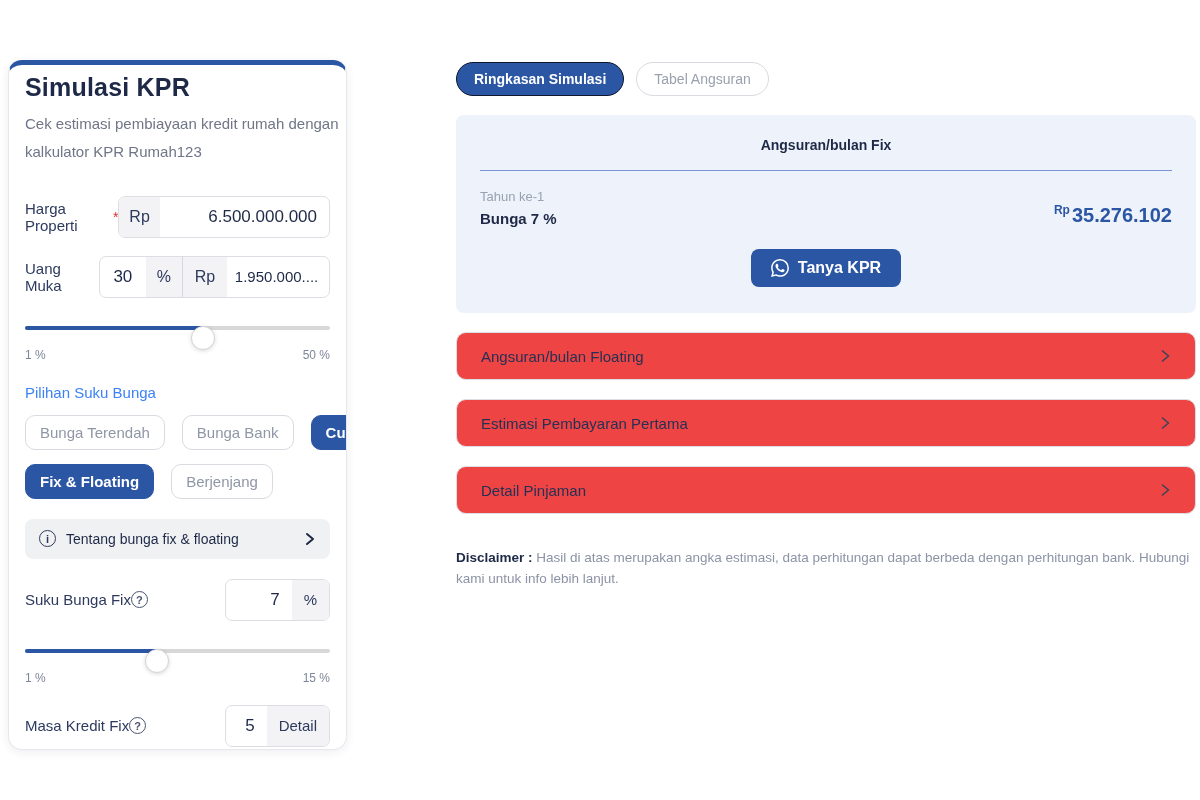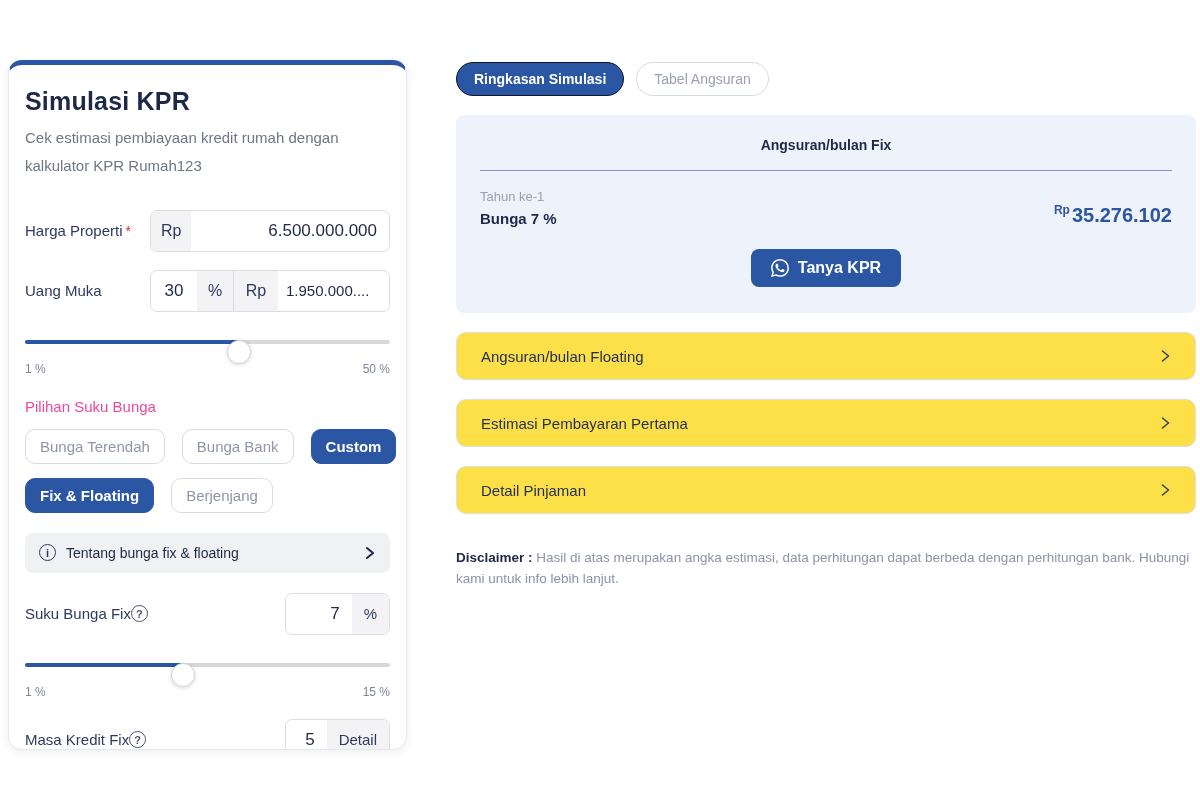--- a/index.html
+++ b/index.html
@@ -2,24 +2,24 @@
 <html><head>
 <meta charset="utf-8">
 <style>
   * { margin:0; padding:0; box-sizing:border-box; }
   html,body { width:1200px; height:800px; background:#fff;
     font-family:"Liberation Sans", sans-serif; color:#1e2947; overflow:hidden; }
   .page { position:relative; width:1200px; height:800px; background:#fff; }
 
   
   .sim-card {
-    position:absolute; left:8px; top:60px; width:399px; height:690px;
+    position:absolute; left:8px; top:60px; width:339px; height:690px;
     background:#fff; border:1px solid #e7e8ec; border-top:5px solid #2b56a4;
     border-radius:14px; box-shadow:0 2px 10px rgba(30,41,71,.08);
-    padding:22px 16px 0 16px; overflow:hidden;
+    padding:8px 16px 0 16px; overflow:hidden;
   }
   .sim-title { font-size:25px; font-weight:800; letter-spacing:.2px; color:#1e2947; }
   .sim-subtitle { margin-top:8px; font-size:15px; line-height:1.85; color:#6e7687; width:330px; }
 
   .field-row { display:flex; align-items:center; justify-content:space-between; }
   .row-harga { margin-top:30px; }
   .row-uang  { margin-top:18px; }
   .f-label { font-size:15px; color:#2d3a5e; display:flex; align-items:center; }
   .req { color:#e02b2b; font-size:14px; margin-left:3px; }
 
@@ -44,21 +44,21 @@
   .ib-small .unit { background:#f3f3f5; font-size:15px; color:#2d3a5e; padding:0 12px; }
 
   .slider { position:relative; height:24px; margin-top:18px; }
   .slider .track { position:absolute; top:10px; left:0; right:0; height:4px; border-radius:2px; background:#d8d8d8; }
   .slider .fill { position:absolute; top:10px; left:0; height:4px; border-radius:2px; background:#2b56a4; }
   .slider .thumb { position:absolute; top:0; right:-12px; width:24px; height:24px; border-radius:50%;
     background:#fff; border:1px solid #d4d4d6; box-shadow:0 1px 4px rgba(0,0,0,.15); }
   .range-labels { display:flex; justify-content:space-between; margin-top:8px;
     font-size:12px; color:#7d8698; }
 
-  .sect-label { margin-top:22px; font-size:15px; color:#ec4899; }
+  .sect-label { margin-top:22px; font-size:15px; color:#3b82f6; }
   .pill-row { display:flex; gap:17px; margin-top:14px; }
   .pill { border:1px solid #d9dbe0; border-radius:10px; background:#fff; color:#8f97a6;
     font-size:15px; padding:8px 14px; font-family:inherit; cursor:pointer; white-space:nowrap; }
   .pill.active { background:#2b56a4; border-color:#2b56a4; color:#fff; font-weight:700; }
 
   .info-banner { margin-top:20px; background:#f0f1f3; border-radius:8px; height:40px;
     display:flex; align-items:center; gap:10px; padding:0 14px; cursor:pointer; }
   .info-banner .txt { font-size:14px; color:#1e2947; flex:1; }
   .circle-ic { display:inline-flex; align-items:center; justify-content:center;
     width:17px; height:17px; border:1.4px solid #2d3a5e; border-radius:50%;
@@ -82,21 +82,21 @@
   .sc-rate { font-size:15px; font-weight:700; color:#1e2947; margin-top:6px; }
   .sc-amount { font-size:20px; font-weight:800; color:#2b56a4; margin-top:14px; }
   .sc-amount .rp { font-size:12px; vertical-align:8px; margin-right:2px; font-weight:800; }
   .cta-wrap { display:flex; justify-content:center; margin-top:22px; }
   .cta { display:inline-flex; align-items:center; gap:9px; background:#2b56a4; color:#fff;
     border:none; border-radius:8px; padding:10px 20px; font-size:16px; font-weight:800;
     font-family:inherit; cursor:pointer; }
 
   .accordion { margin-top:19px; border:1px solid #dcdee3; border-radius:10px; height:48px;
     display:flex; align-items:center; justify-content:space-between; padding:0 24px;
-    background:#fde047; cursor:pointer; }
+    background:#ef4444; cursor:pointer; }
   .accordion .lbl { font-size:15px; color:#253054; }
 
   .disclaimer { margin-top:34px; font-size:13.5px; line-height:1.55; color:#8b93a5; width:735px; }
   .disclaimer b { color:#1e2947; font-weight:700; }
 
   .chev { flex:0 0 auto; }
 </style>
 </head>
 <body>
 

